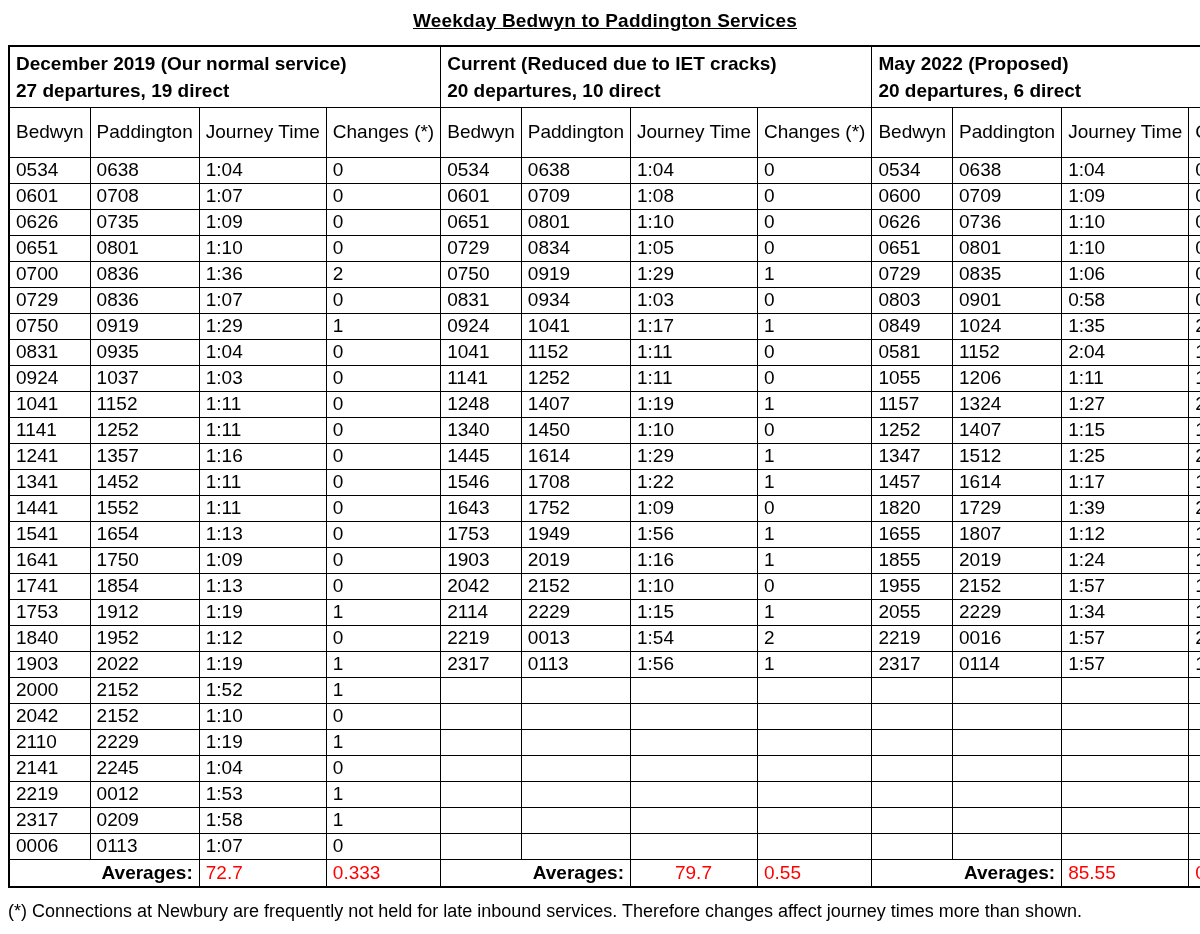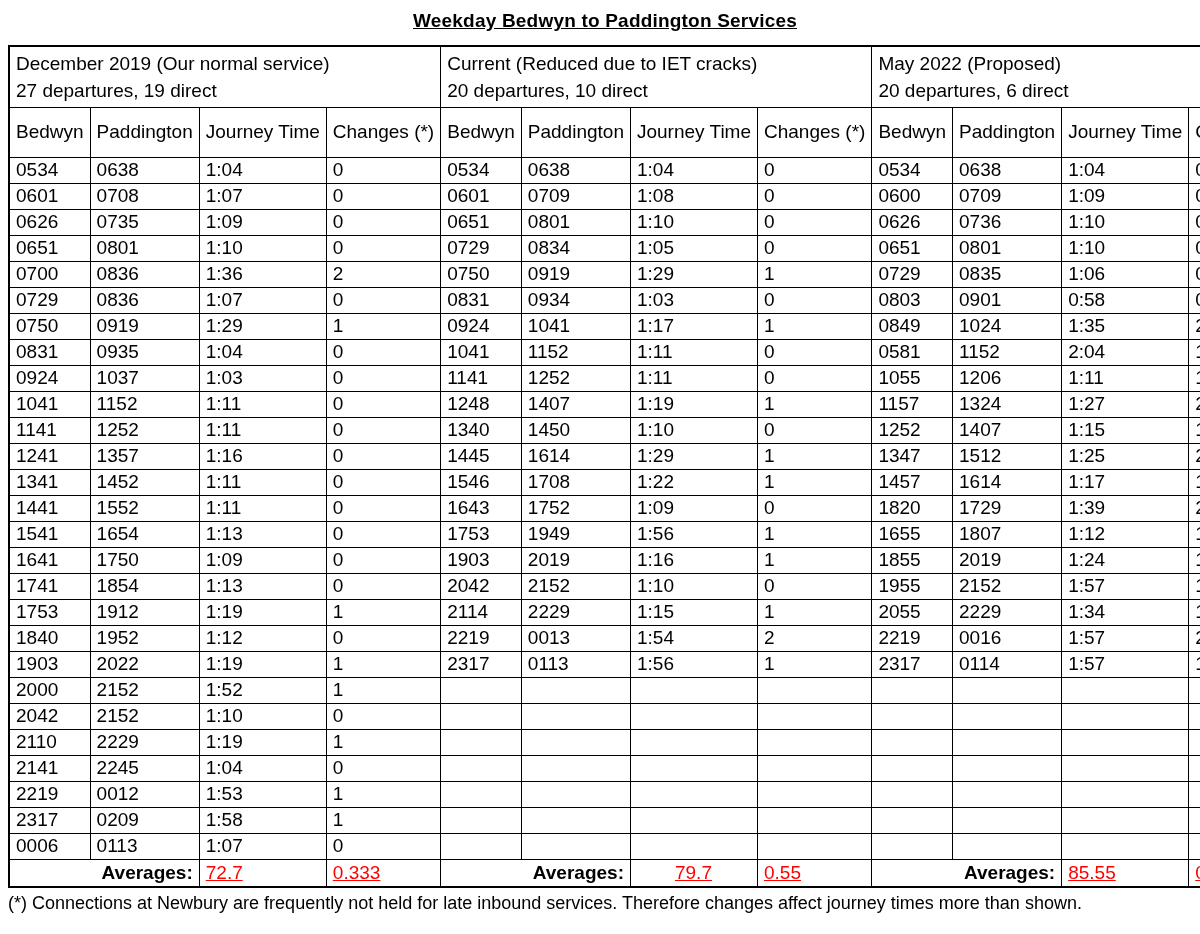--- a/index.html
+++ b/index.html
@@ -26,21 +26,21 @@
     border: 2px solid #000;
   }
   table.services td {
     border: 1px solid #000;
     padding: 0 6px;
     overflow: hidden;
     white-space: nowrap;
     vertical-align: middle;
   }
   td.group-header {
-    font-weight: normal;
+    font-weight: bold;
     font-size: 19px;
     line-height: 27px;
     height: 61px;
     padding: 3px 8px;
     vertical-align: middle;
   }
   td.col-header {
     font-size: 19px;
     line-height: 24px;
     height: 50px;
@@ -55,25 +55,24 @@
   }
   td.avg-label {
     font-weight: bold;
     font-size: 19px;
     height: 28px;
     text-align: right;
   }
   td.avg-value {
     font-size: 19px;
     height: 24px;
-    text-decoration: underline;
   }
   .footnote {
     font-size: 18px;
-    margin: 5px 0 0 0;
+    margin: 13px 0 0 0;
   }
 </style>
 </head>
 <body>
 
 <div class="page">
   <div class="title">Weekday Bedwyn to Paddington Services</div>
 
   <table class="services">
     <colgroup>

